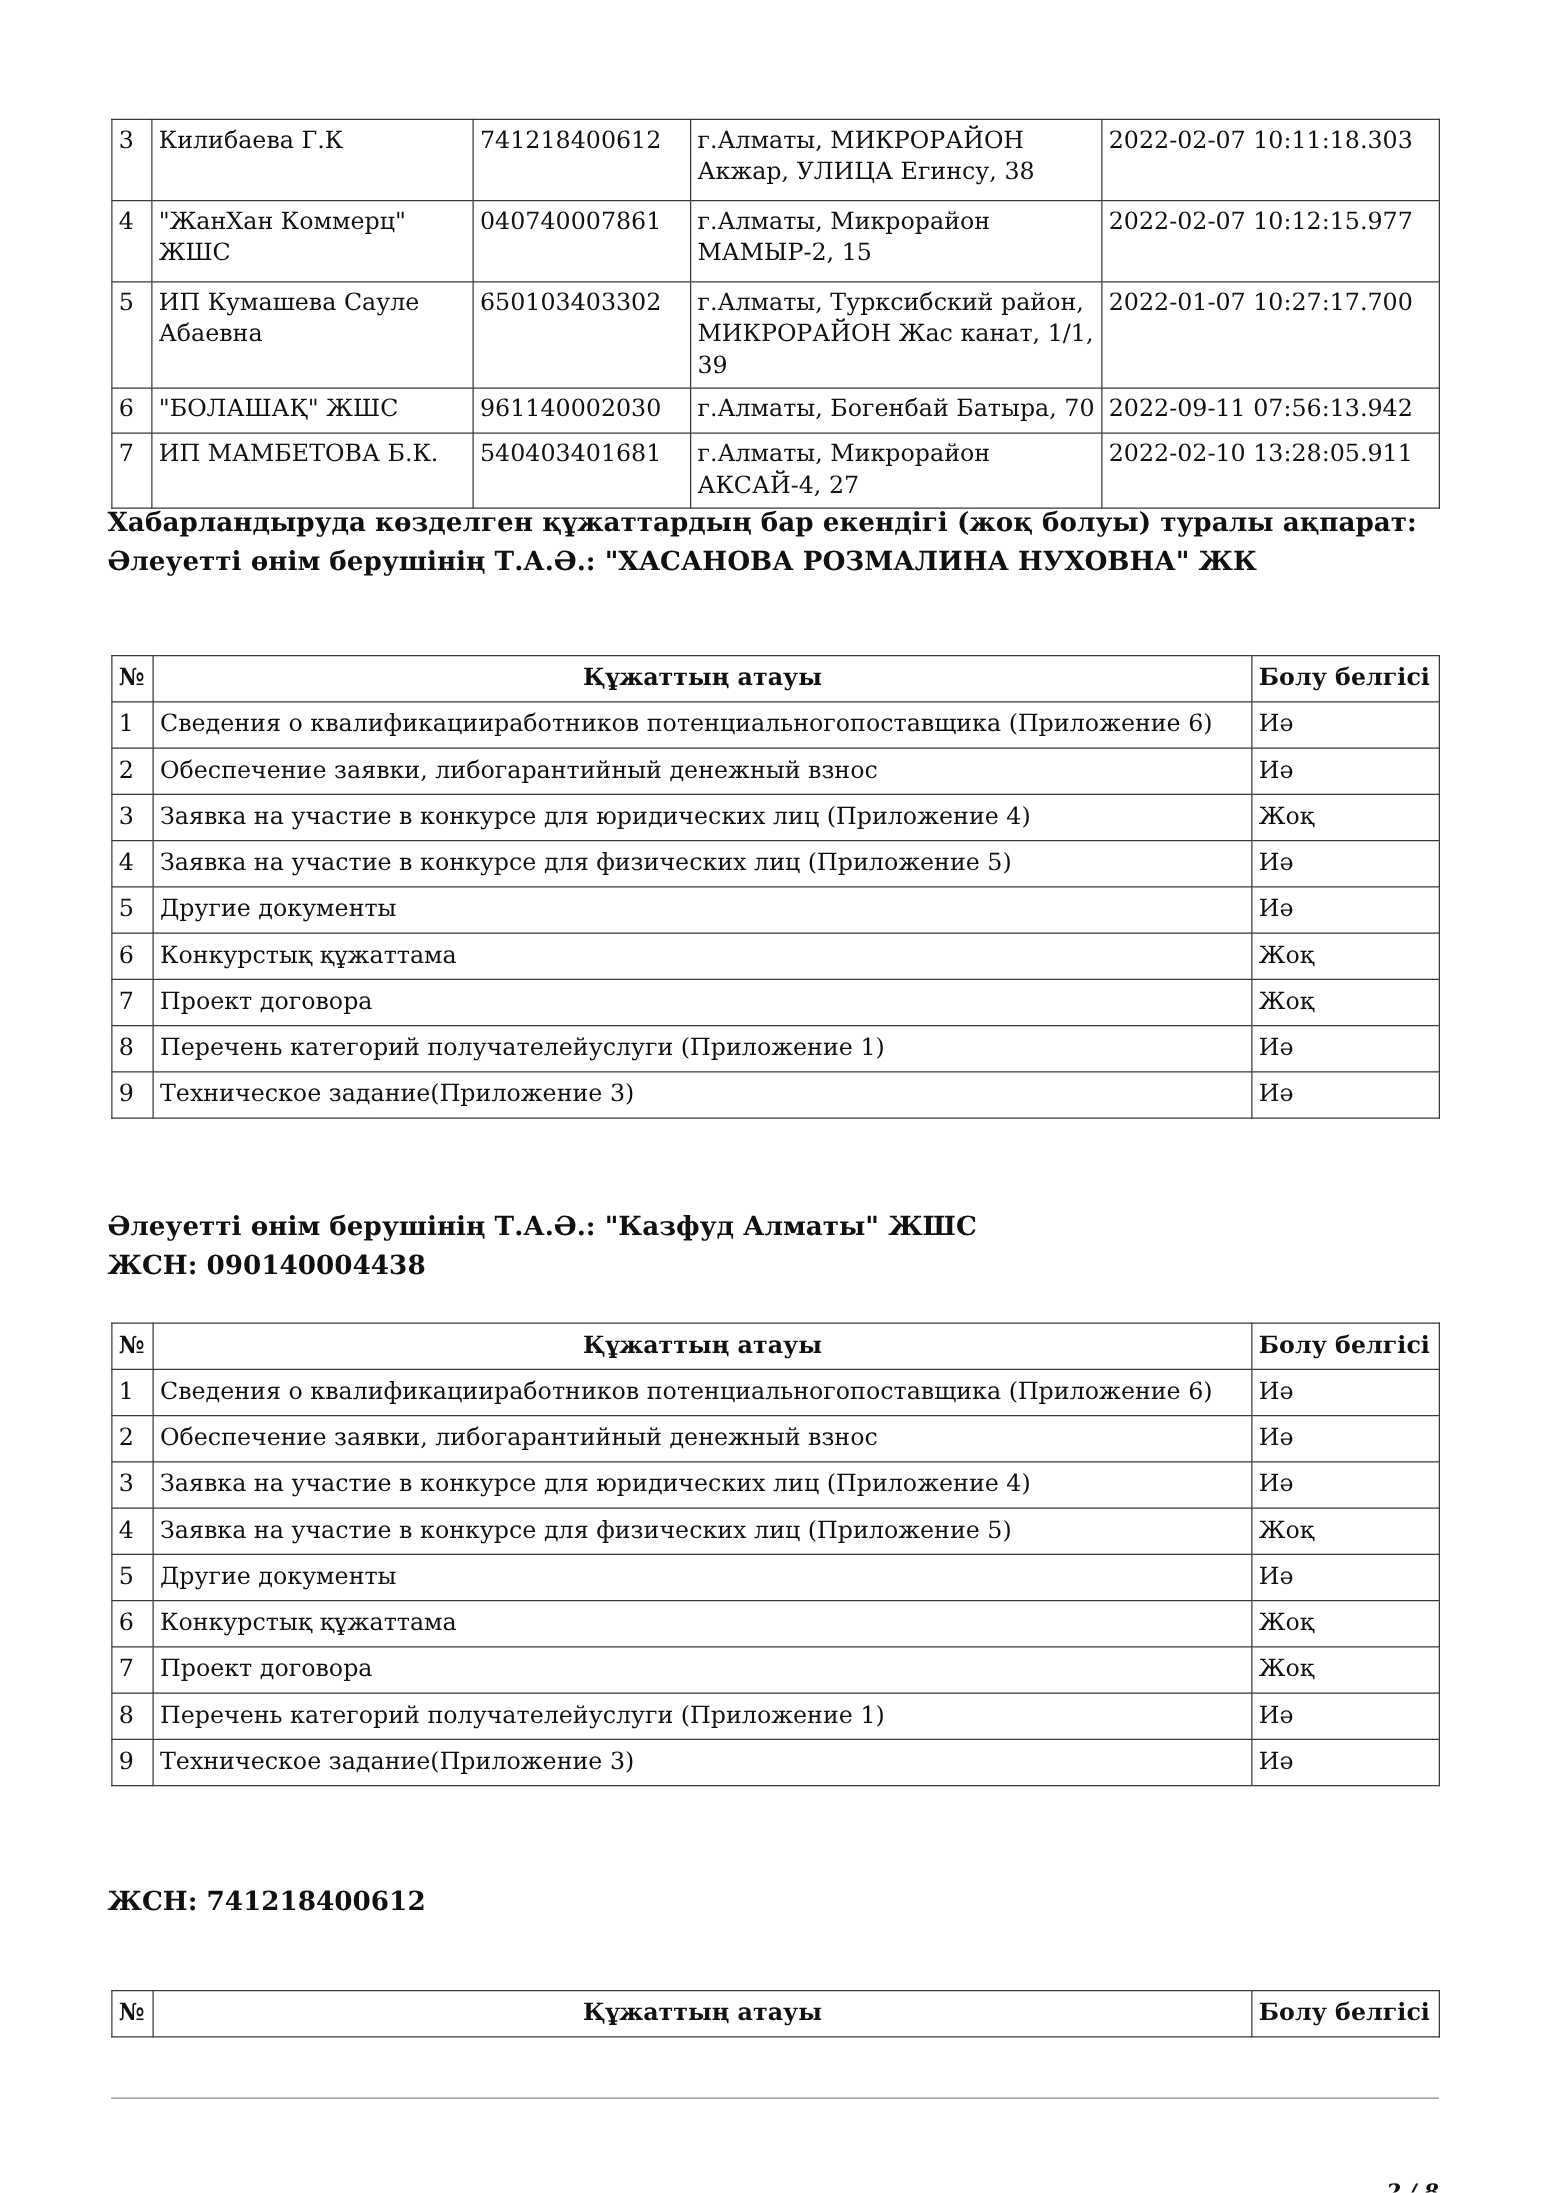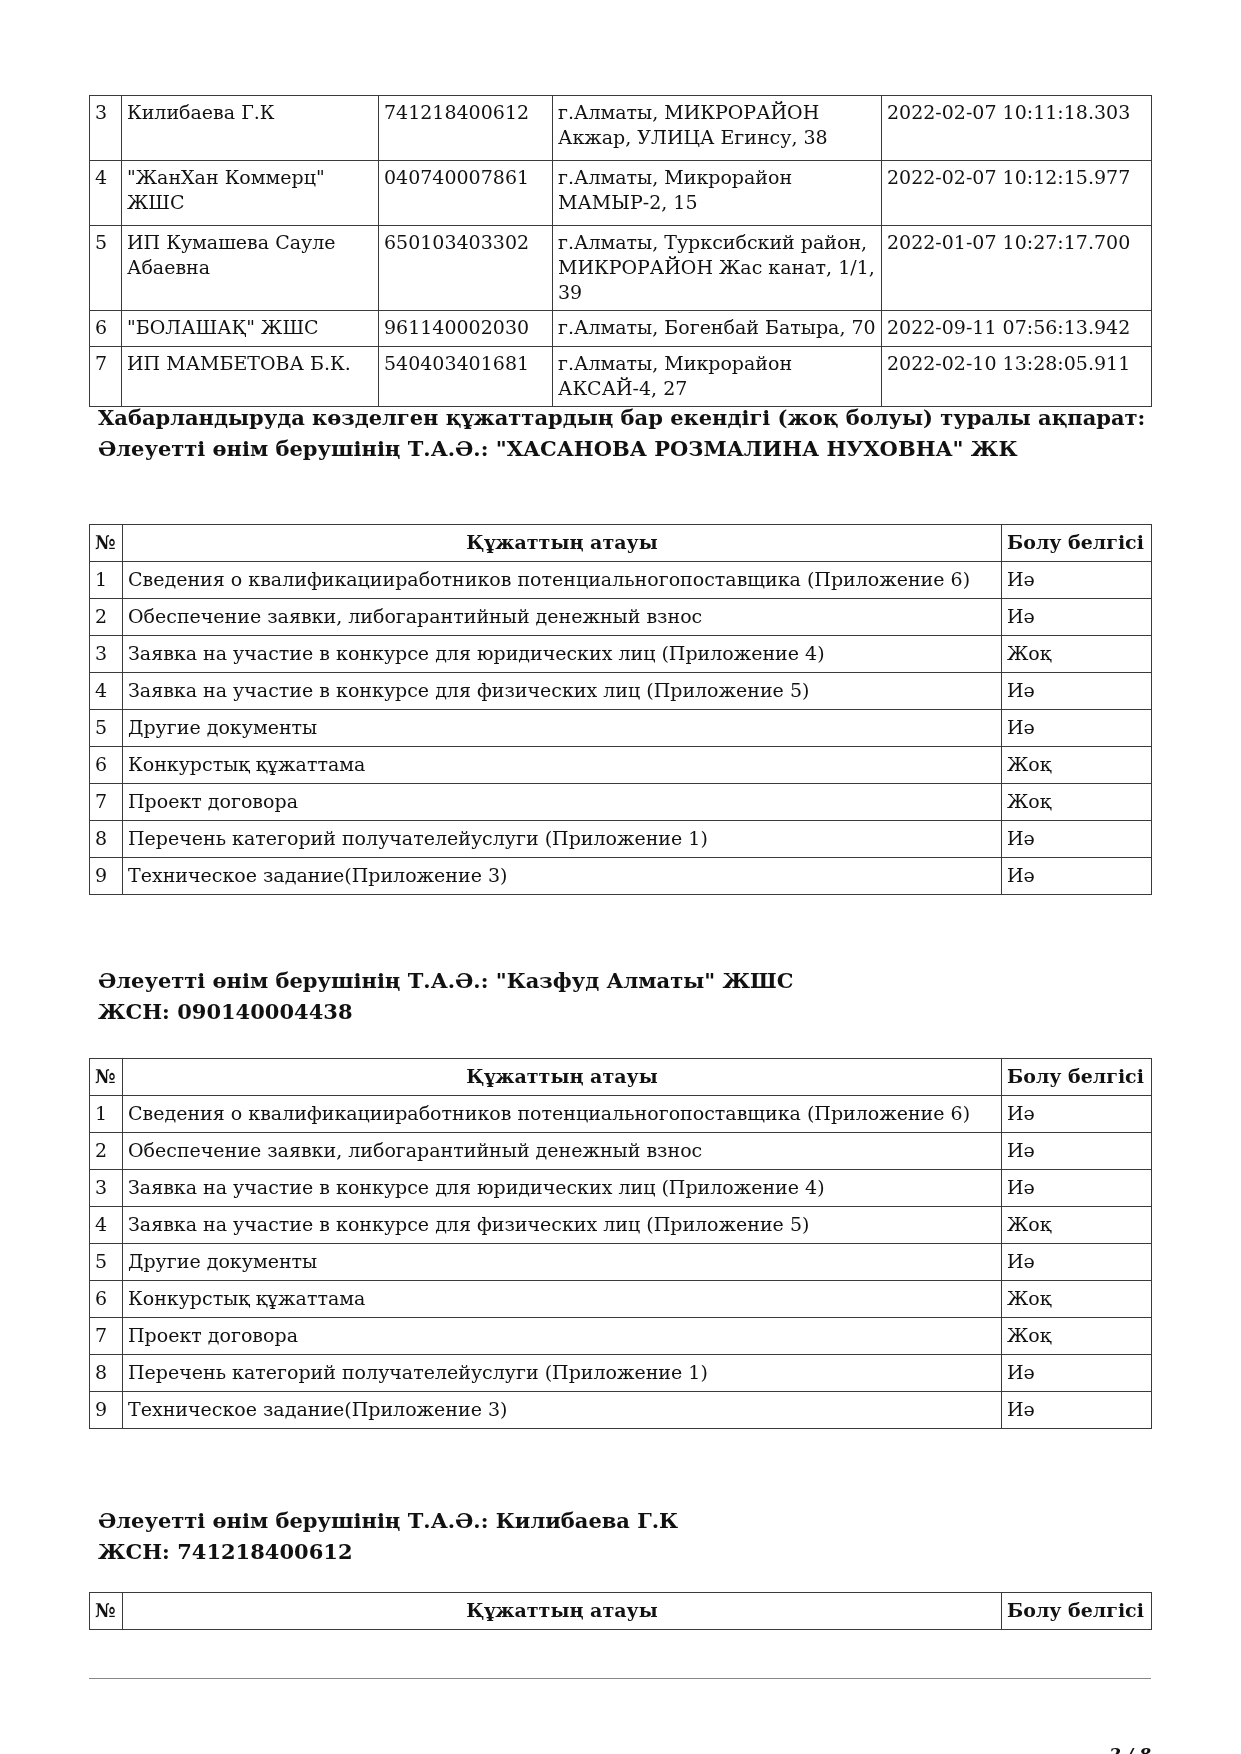--- a/index.html
+++ b/index.html
@@ -9,21 +9,21 @@
   table { border-collapse: collapse; table-layout: fixed; }
   td, th { border: 1.5px solid #3a3a3a; vertical-align: top; padding: 4px 5px;
            font-size: 19px; line-height: 25px; font-weight: normal; text-align: left;
            font-family: "DejaVu Serif", "Liberation Serif", serif; }
   #t-suppliers { left: 89px; top: 95px; width: 1062px; }
   #t-suppliers td { height: auto; }
   .doc-table { left: 89px; width: 1062px; }
   .doc-table th { font-weight: bold; padding: 5px 5px; height: 26px; }
   .doc-table th.center { text-align: center; margin-left: 31px; }
   .doc-table td { height: 26px; padding: 5px 5px; }
-  .heading { left: 98px; font-weight: bold; font-size: 21px; line-height: 31px;
+  .heading { left: 86px; font-weight: bold; font-size: 21px; line-height: 31px;
              font-family: "DejaVu Serif", "Liberation Serif", serif; }
   .footer-line { left: 89px; width: 1062px; top: 1678px; height: 0; border-top: 1.5px solid #888; }
   .page-num { right: 90px; top: 1744px; font-weight: bold; font-style: italic; font-size: 17px; }
 </style>
 </head>
 <body>
 
 <table id="t-suppliers" class="abs">
   <colgroup>
       <col style="width:32px">
@@ -199,21 +199,20 @@
       </tr>
     <tr>
         <td>9</td>
         <td>Техническое задание(Приложение 3)</td>
         <td>Иә</td>
       </tr>
   </tbody>
 </table>
 
 <div class="abs heading" style="top:1505px">
-  <div>Әлеуетті өнім берушінің Т.А.Ә.: Килибаева Г.К</div>
   <div>ЖСН: 741218400612</div>
 </div>
 
 <table class="abs doc-table" style="top:1592px">
   <colgroup>
       <col style="width:33px">
       <col style="width:879px">
       <col style="width:150px">
     </colgroup>
   <thead>

